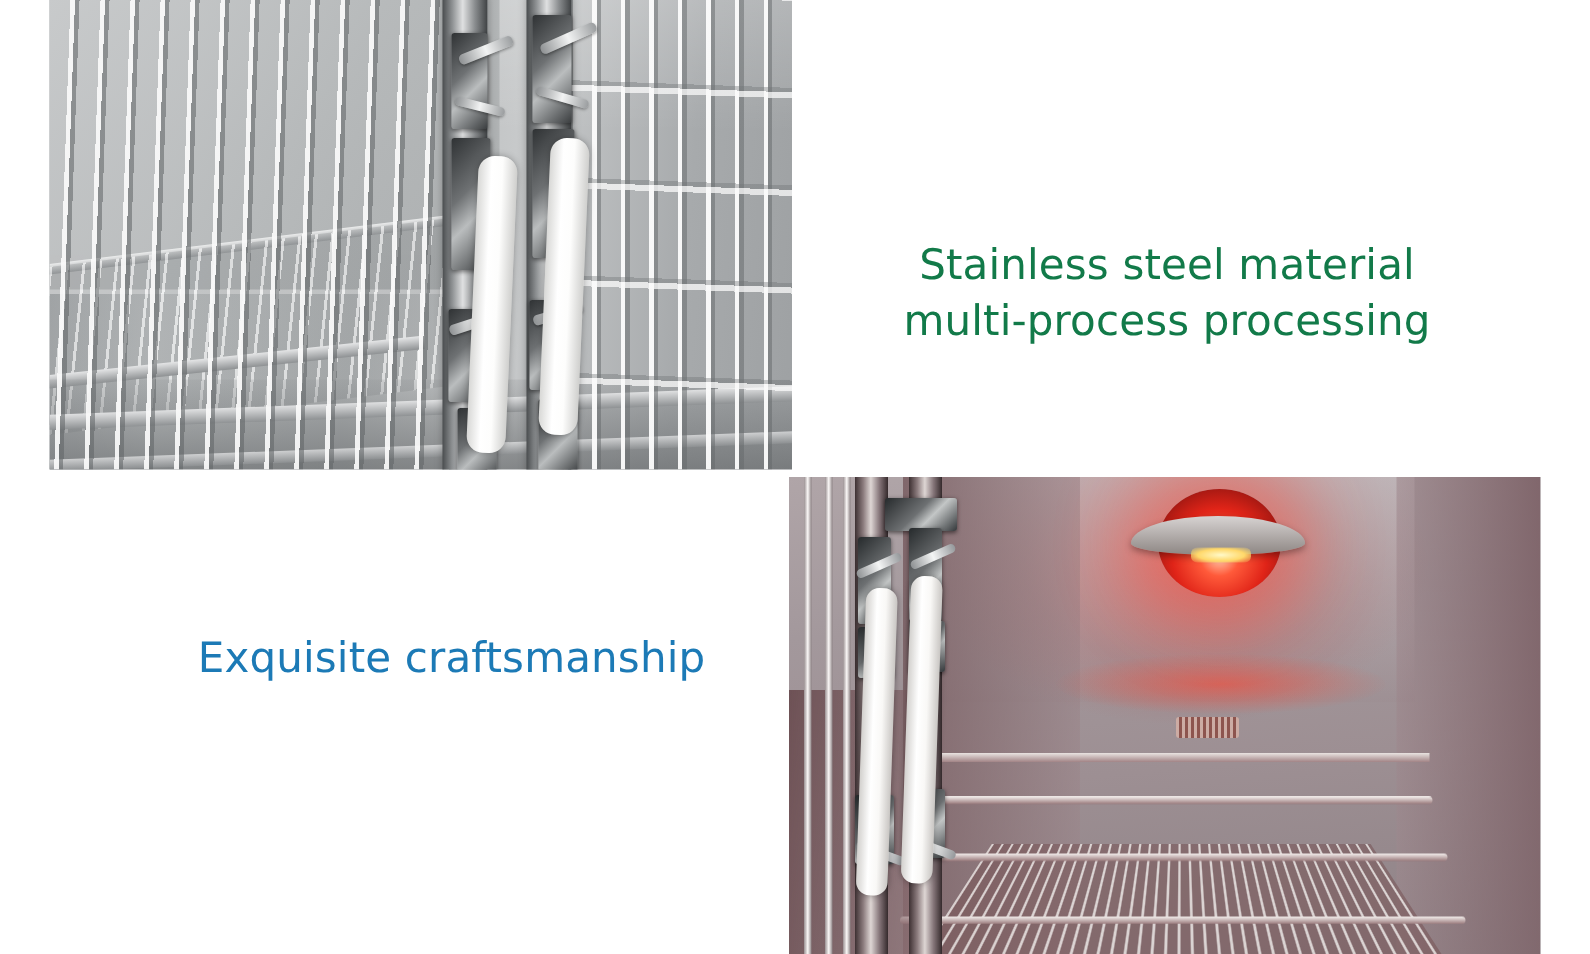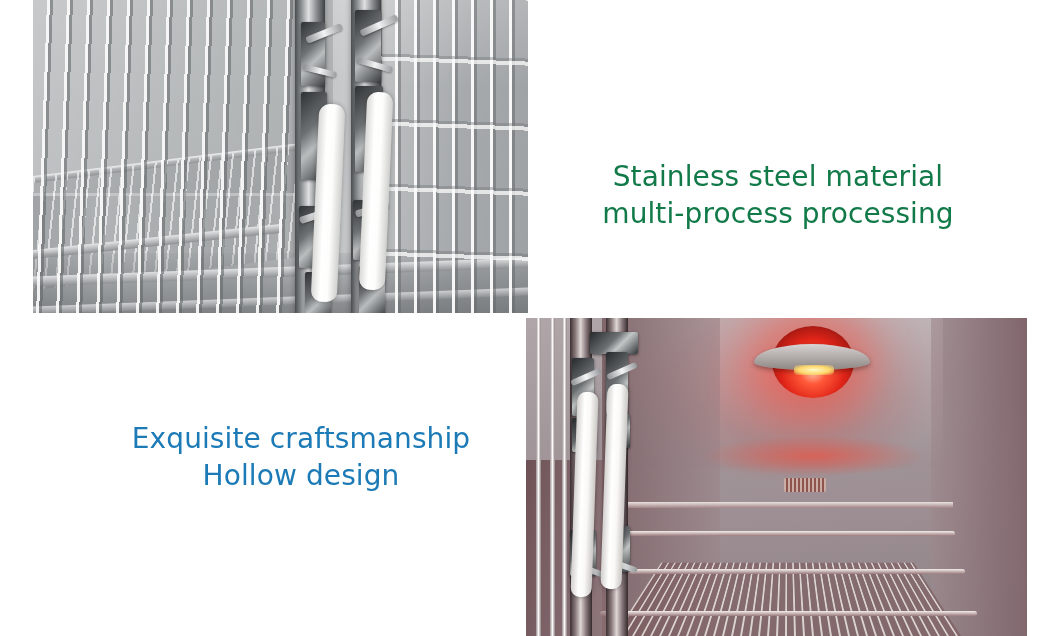--- a/index.html
+++ b/index.html
@@ -427,16 +427,15 @@
     <div class="rwhite-handle" id="rhandle-b"></div>
   </div>
 
   <div class="caption" id="caption-stainless" style="color: rgb(18, 122, 73); font-size: 28px; text-align: center;">
     <span class="line">Stainless steel material</span>
     <span class="line">multi-process processing</span>
   </div>
 
   <div class="caption" id="caption-craftsmanship" style="color: rgb(28, 122, 182); font-size: 28px; text-align: center;">
     <span class="line">Exquisite craftsmanship</span>
-    <span class="line">Hollow design</span>
   </div>
 
 </div>
 
 </body></html>

